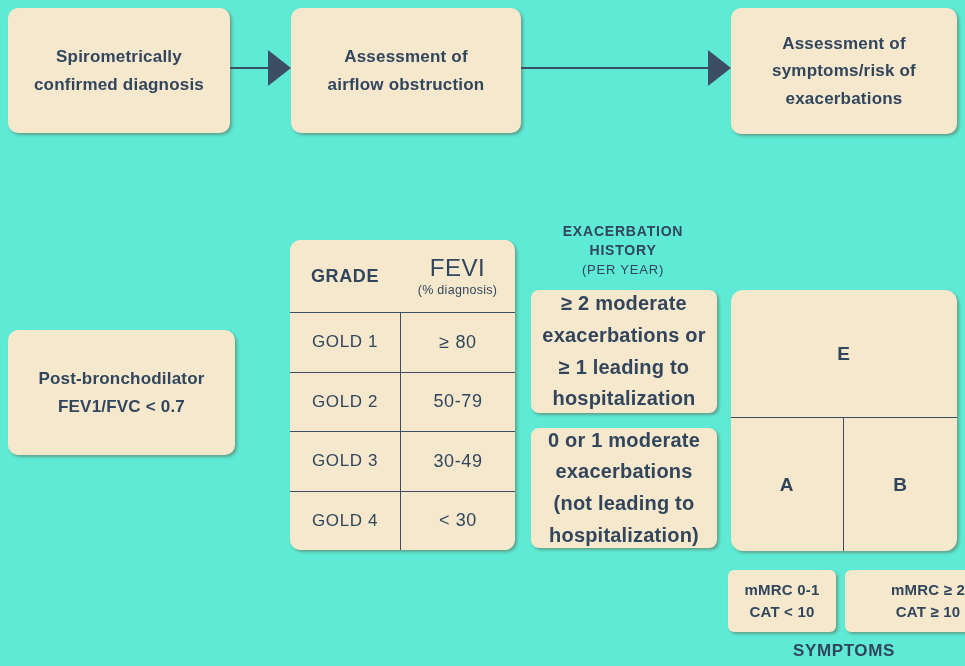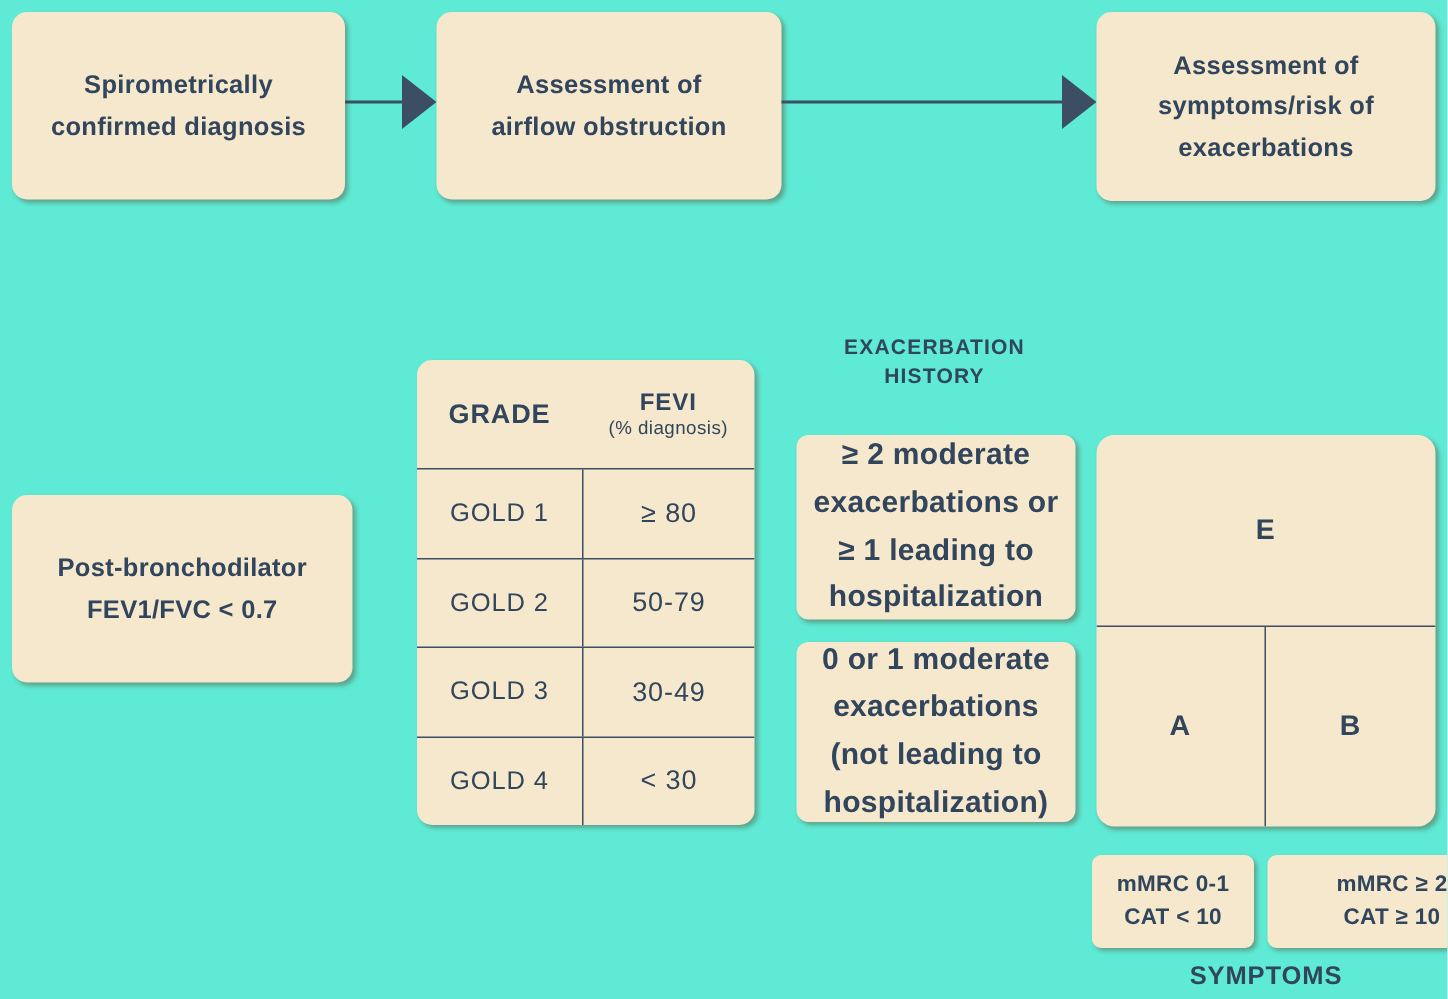--- a/index.html
+++ b/index.html
@@ -30,34 +30,34 @@
 
   .arrow-line { position: absolute; height: 2px; background: var(--line, #3b4e63); }
   .arrow-head {
     position: absolute; width: 0; height: 0;
     border-top: 18px solid transparent;
     border-bottom: 18px solid transparent;
     border-left: 23px solid var(--line, #3b4e63);
   }
 
   .grade-table {
-    position: absolute; left: 278px; top: 240px; width: 225px; height: 310px;
+    position: absolute; left: 290px; top: 240px; width: 225px; height: 310px;
     background: var(--fill, #f5e8cd);
     border-radius: 10px;
     box-shadow: 2px 2px 3px rgba(90, 80, 60, 0.45);
     display: flex; flex-direction: column;
     overflow: hidden;
   }
   .gt-header { height: 72px; display: flex; align-items: center; }
   .gt-header .gt-col1 {
     width: 110px; text-align: center;
     font-size: 18px; font-weight: 700; letter-spacing: 0.6px;
   }
   .gt-header .gt-col2 { flex: 1; text-align: center; line-height: 1.2; }
-  .gt-col2 .fevi { font-size: 16px; font-weight: 700; letter-spacing: 0.6px; display: block; }
+  .gt-col2 .fevi { font-size: 24px; font-weight: 400; letter-spacing: 0.6px; display: block; }
   .gt-col2 .fevi-sub { font-size: 12.5px; font-weight: 400; letter-spacing: 0.3px; display: block; }
   .gt-row { flex: 1; display: flex; border-top: 1.5px solid var(--line, #3b4e63); }
   .gt-grade {
     width: 110px; display: flex; align-items: center; justify-content: center;
     font-size: 17px; font-weight: 400; letter-spacing: 0.6px;
   }
   .gt-value {
     flex: 1; display: flex; align-items: center; justify-content: center;
     border-left: 1.5px solid var(--line, #3b4e63);
     font-size: 18px; font-weight: 400; letter-spacing: 0.6px;
@@ -144,20 +144,21 @@
     </div>
     <div class="gt-row">
       <div class="gt-grade">GOLD 4</div>
       <div class="gt-value">&lt; 30</div>
     </div>
   </div>
 
   <div class="exac-title">
     <span class="t-bold">EXACERBATION</span>
     <span class="t-bold">HISTORY</span>
+    <span class="t-sub">(PER YEAR)</span>
   </div>
 
   <div class="box risk-box" style="left:531px; top:290px; width:186px; height:123px;">
     <span>≥ 2 moderate
 exacerbations or
 ≥ 1 leading to
 hospitalization</span>
   </div>
   <div class="box risk-box" style="left:531px; top:428px; width:186px; height:120px;">
     <span>0 or 1 moderate

